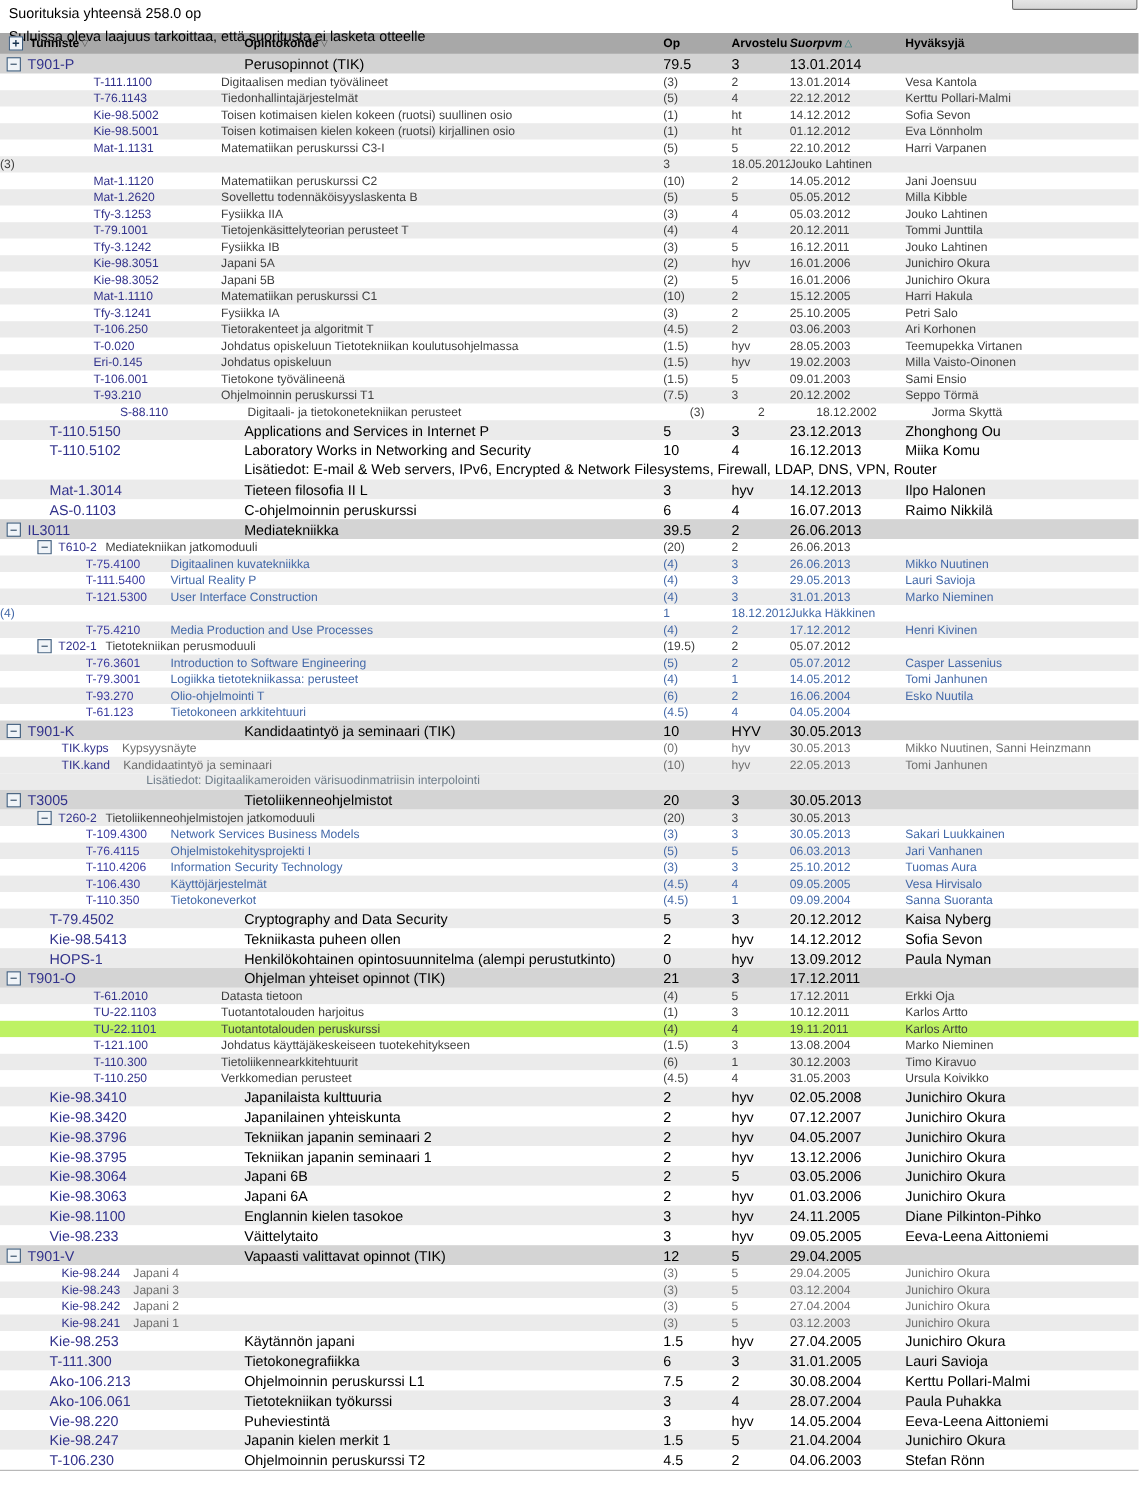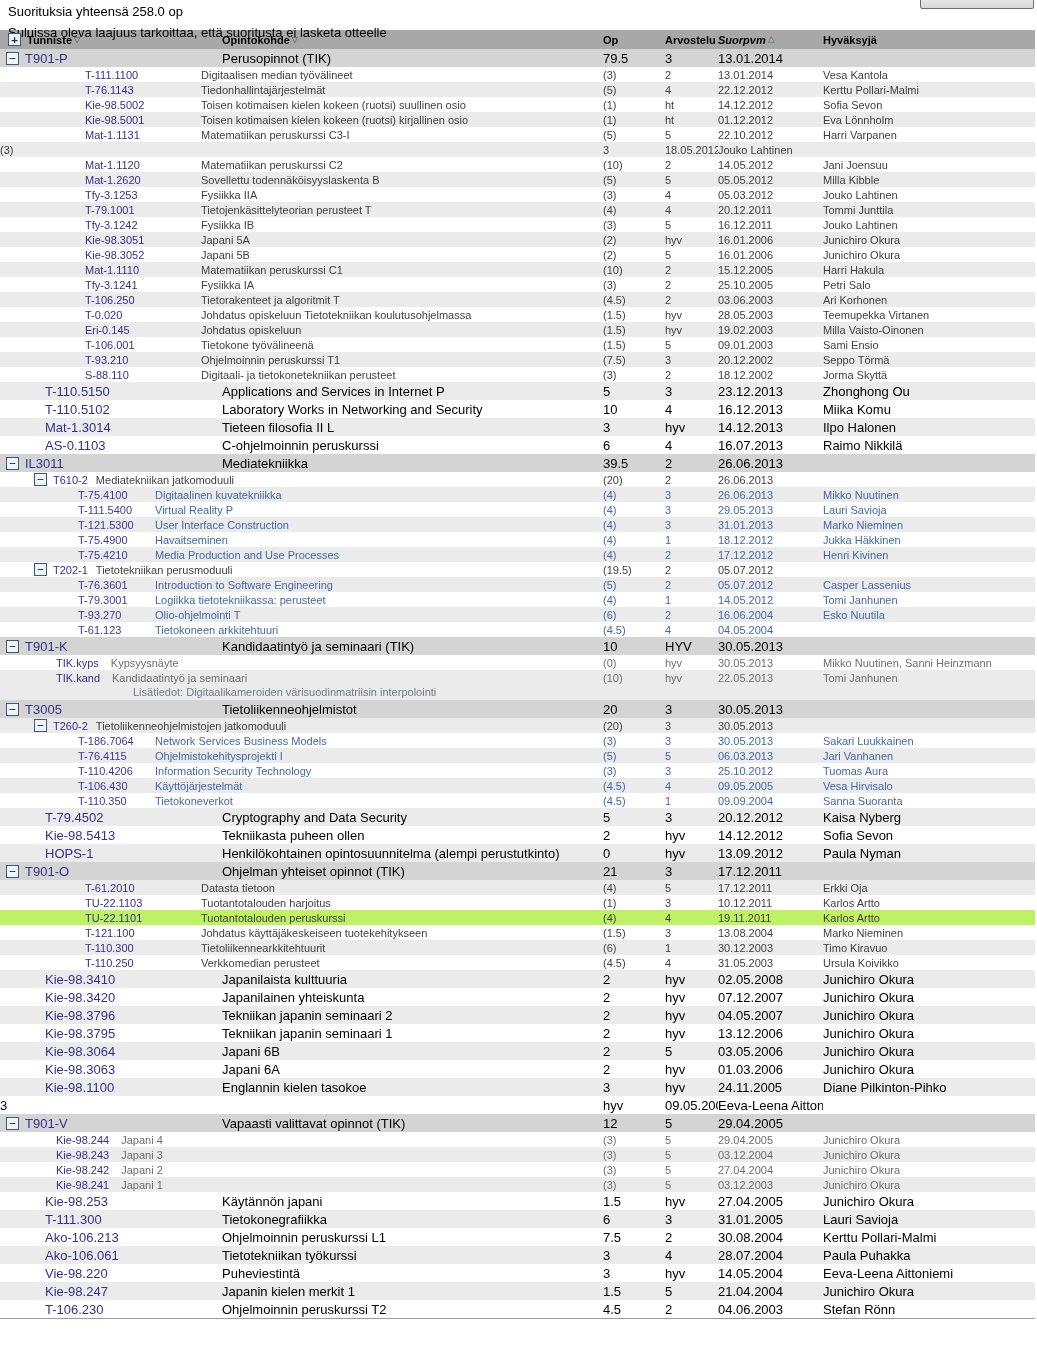--- a/index.html
+++ b/index.html
@@ -269,21 +269,21 @@
       <div class="row sm l2a" style="background: rgb(235, 235, 235);">
         <div class="cid">
           <span class="slot"><a class="lnk">T-93.210</a></span>
           <span class="title">Ohjelmoinnin peruskurssi T1</span>
         </div>
         <div class="c-op">(7.5)</div>
         <div class="c-grade">3</div>
         <div class="c-date">20.12.2002</div>
         <div class="c-appr">Seppo Törmä</div>
       </div>
-      <div class="row sm l2a" style="background: rgb(255, 255, 255);">
+      <div class="row sm l2a" style="background: rgb(255, 255, 255); padding-left: 24px;">
         <div class="cid">
           <span class="slot"><a class="lnk">S-88.110</a></span>
           <span class="title">Digitaali- ja tietokonetekniikan perusteet</span>
         </div>
         <div class="c-op">(3)</div>
         <div class="c-grade">2</div>
         <div class="c-date">18.12.2002</div>
         <div class="c-appr">Jorma Skyttä</div>
       </div>
       <div class="row lg l1" style="background: rgb(235, 235, 235);">
@@ -298,20 +298,23 @@
       </div>
       <div class="row lg l1" style="background: rgb(255, 255, 255);">
         <div class="cid">
           <span class="slot"><a class="lnk">T-110.5102</a></span>
           <span class="title">Laboratory Works in Networking and Security</span>
         </div>
         <div class="c-op">10</div>
         <div class="c-grade">4</div>
         <div class="c-date">16.12.2013</div>
         <div class="c-appr">Miika Komu</div>
+      </div>
+      <div class="row lg" style="background: rgb(255, 255, 255); display: block;">
+        <span class="info1">Lisätiedot: E-mail &amp; Web servers, IPv6, Encrypted &amp; Network Filesystems, Firewall, LDAP, DNS, VPN, Router</span>
       </div>
       <div class="row lg l1" style="background: rgb(235, 235, 235);">
         <div class="cid">
           <span class="slot"><a class="lnk">Mat-1.3014</a></span>
           <span class="title">Tieteen filosofia II L</span>
         </div>
         <div class="c-op">3</div>
         <div class="c-grade">hyv</div>
         <div class="c-date">14.12.2013</div>
         <div class="c-appr">Ilpo Halonen</div>
@@ -372,24 +375,20 @@
         <div class="cid">
           <span class="slot"><a class="lnk">T-121.5300</a></span>
           <span class="title">User Interface Construction</span>
         </div>
         <div class="c-op">(4)</div>
         <div class="c-grade">3</div>
         <div class="c-date">31.01.2013</div>
         <div class="c-appr">Marko Nieminen</div>
       </div>
       <div class="row sm l3" style="background: rgb(255, 255, 255);">
-        <div class="cid">
-          <span class="slot"><a class="lnk">T-75.4900</a></span>
-          <span class="title">Havaitseminen</span>
-        </div>
         <div class="c-op">(4)</div>
         <div class="c-grade">1</div>
         <div class="c-date">18.12.2012</div>
         <div class="c-appr">Jukka Häkkinen</div>
       </div>
       <div class="row sm l3" style="background: rgb(235, 235, 235);">
         <div class="cid">
           <span class="slot"><a class="lnk">T-75.4210</a></span>
           <span class="title">Media Production and Use Processes</span>
         </div>
@@ -500,21 +499,21 @@
           <span class="slot"><a class="lnk">T260-2</a></span>
           <span class="title">Tietoliikenneohjelmistojen jatkomoduuli</span>
         </div>
         <div class="c-op">(20)</div>
         <div class="c-grade">3</div>
         <div class="c-date">30.05.2013</div>
         <div class="c-appr"></div>
       </div>
       <div class="row sm l3" style="background: rgb(255, 255, 255);">
         <div class="cid">
-          <span class="slot"><a class="lnk">T-186.7064</a></span>
+          <span class="slot"><a class="lnk">T-109.4300</a></span>
           <span class="title">Network Services Business Models</span>
         </div>
         <div class="c-op">(3)</div>
         <div class="c-grade">3</div>
         <div class="c-date">30.05.2013</div>
         <div class="c-appr">Sakari Luukkainen</div>
       </div>
       <div class="row sm l3" style="background: rgb(235, 235, 235);">
         <div class="cid">
           <span class="slot"><a class="lnk">T-76.4115</a></span>
@@ -720,20 +719,24 @@
         <div class="cid">
           <span class="slot"><a class="lnk">Kie-98.1100</a></span>
           <span class="title">Englannin kielen tasokoe</span>
         </div>
         <div class="c-op">3</div>
         <div class="c-grade">hyv</div>
         <div class="c-date">24.11.2005</div>
         <div class="c-appr">Diane Pilkinton-Pihko</div>
       </div>
       <div class="row lg l1" style="background: rgb(255, 255, 255);">
+        <div class="cid">
+          <span class="slot"><a class="lnk">Vie-98.233</a></span>
+          <span class="title">Väittelytaito</span>
+        </div>
         <div class="c-op">3</div>
         <div class="c-grade">hyv</div>
         <div class="c-date">09.05.2005</div>
         <div class="c-appr">Eeva-Leena Aittoniemi</div>
       </div>
       <div class="row lg module" style="background: rgb(212, 212, 212);">
         <div class="cid">
           <span class="ebox">−</span>
           <span class="slot"><a class="lnk">T901-V</a></span>
           <span class="title">Vapaasti valittavat opinnot (TIK)</span>

